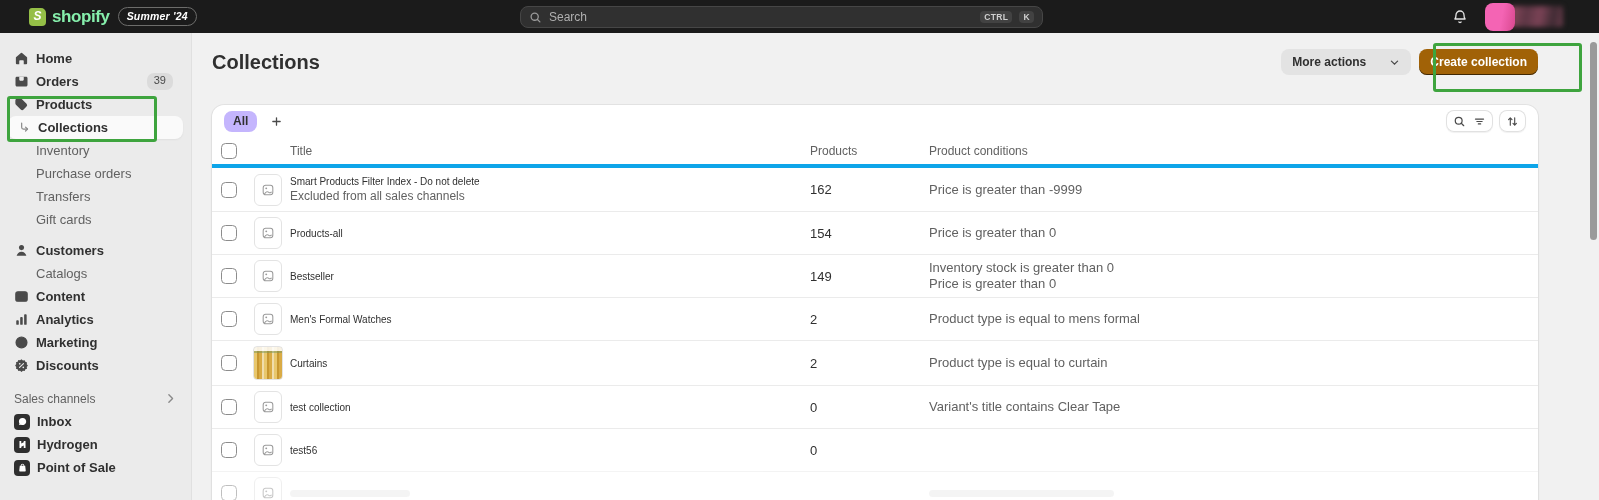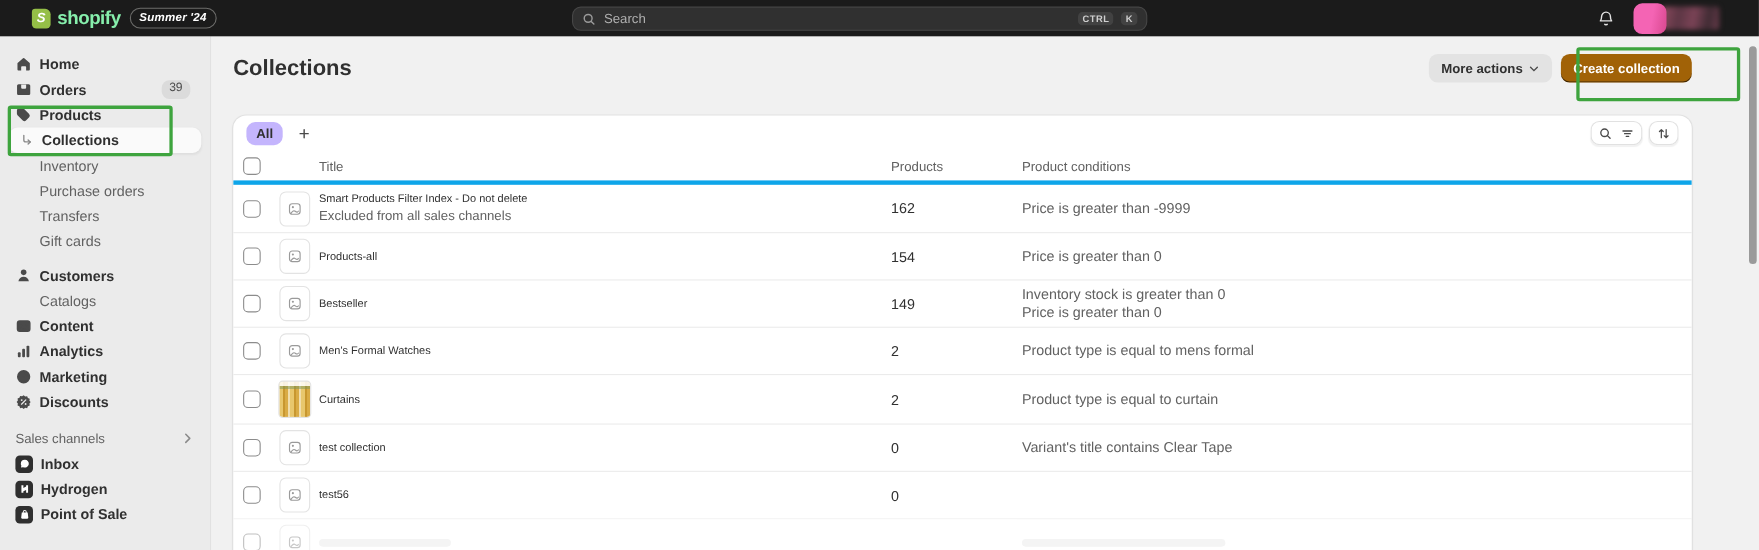--- a/index.html
+++ b/index.html
@@ -55,21 +55,21 @@
   .channels-header .chev { margin-left:auto; width:13px; height:13px; }
   .app-icon { width:16px; height:16px; flex:0 0 16px; background:#2f2f2f; border-radius:4px;
               display:flex; align-items:center; justify-content:center; }
   .app-icon svg { width:11px; height:11px; }
 
   
   .main { position:absolute; top:33px; left:192px; right:0; bottom:0; background:#f1f1f1; }
   .page-header { position:absolute; top:16px; left:20px; width:1326px; display:flex; align-items:center; }
   .page-title { font-size:20px; font-weight:bold; color:#303030; flex:1; }
   .btn { height:26px; border-radius:8px; font-size:12px; font-weight:600; display:flex; align-items:center;
-         gap:5px; padding:0 11px; cursor:pointer; }
+         gap:23px; padding:0 11px; cursor:pointer; }
   .btn-secondary { background:#e3e3e3; color:#303030; margin-right:8px; }
   .btn-primary { background:#a16207; color:#fff; box-shadow:inset 0 -1px 0 rgba(0,0,0,.6); }
 
   .card { position:absolute; top:72px; left:20px; width:1326px; height:440px; background:#fff;
           border-radius:12px 12px 0 0;
           box-shadow:0 0 0 1px rgba(0,0,0,.05), 0 1px 3px rgba(0,0,0,.06); overflow:hidden; }
   .tabbar { height:32px; display:flex; align-items:center; padding:0 12px; gap:8px; }
   .tab-pill { background:#c4b5fd; border-radius:8px; height:21px; display:flex; align-items:center;
               padding:0 9px; font-size:12px; font-weight:600; color:#303030; cursor:pointer; }
   .tab-add { width:22px; height:21px; display:flex; align-items:center; justify-content:center;

